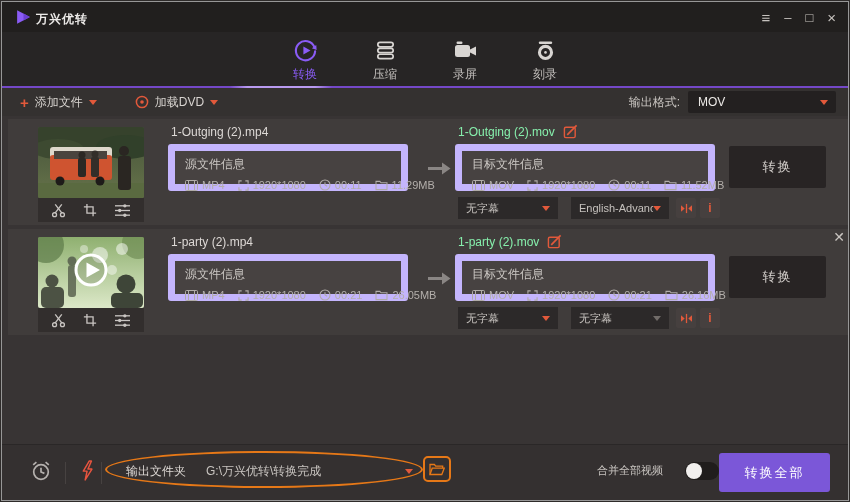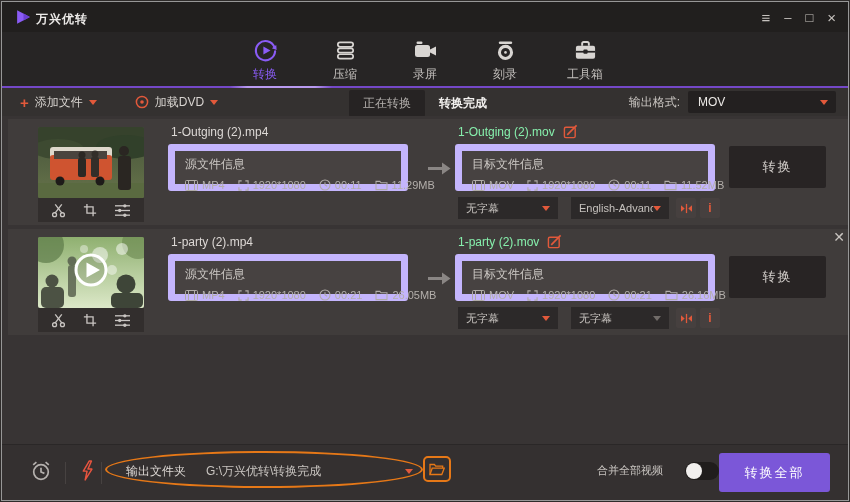--- a/index.html
+++ b/index.html
@@ -151,31 +151,20 @@
       <div class="nav-item">
         <span class="nav-icon">
           <svg width="23" height="23" viewBox="0 0 24 24">
               <rect x="5" y="2.5" width="14" height="2.6" rx="1.3" fill="#d8d5d2"></rect>
               <circle cx="12" cy="14" r="6.3" fill="none" stroke="#d8d5d2" stroke-width="3.2"></circle>
               <circle cx="12" cy="14" r="1.4" fill="#d8d5d2"></circle>
             </svg>
         </span>
         <span class="nlabel">刻录</span>
       </div>
-      <div class="nav-item">
-        <span class="nav-icon">
-          <svg width="25" height="23" viewBox="0 0 26 24">
-              <path d="M9.5 7 V4.8 a1.6 1.6 0 0 1 1.6 -1.6 h3.8 a1.6 1.6 0 0 1 1.6 1.6 V7" fill="none" stroke="#d8d5d2" stroke-width="2"></path>
-              <rect x="3" y="7" width="20" height="13.5" rx="2" fill="#d8d5d2"></rect>
-              <rect x="3" y="12.4" width="20" height="1.8" fill="#272525"></rect>
-              <rect x="10.8" y="11" width="4.4" height="4.4" rx="1" fill="#272525"></rect>
-            </svg>
-        </span>
-        <span class="nlabel">工具箱</span>
-      </div>
     </div>
   </div>
 
   <div class="progress-line"></div>
 
   <div class="toolbar">
     <div class="tb-left">
       <div class="tb-group">
         <span class="tb-plus">+</span>
         <span class="tb-label">添加文件</span>
@@ -185,24 +174,20 @@
       <div class="tb-group">
         <span style="display:flex;">
           <svg width="14" height="14" viewBox="0 0 14 14">
               <circle cx="7" cy="7" r="5.6" fill="none" stroke="#e2593b" stroke-width="1.5"></circle>
               <circle cx="7" cy="7" r="1.8" fill="#e2593b"></circle>
             </svg>
         </span>
         <span class="tb-label">加载DVD</span>
         <span class="caret"></span>
       </div>
-    </div>
-    <div class="tabs">
-      <div class="tab selected">正在转换</div>
-      <div class="tab done">转换完成</div>
     </div>
     <div class="tb-right">
       <span class="fmt-label">输出格式:</span>
       <div class="fmt-select">
         <span class="val">MOV</span>
         <span class="caret"></span>
       </div>
     </div>
   </div>
 

